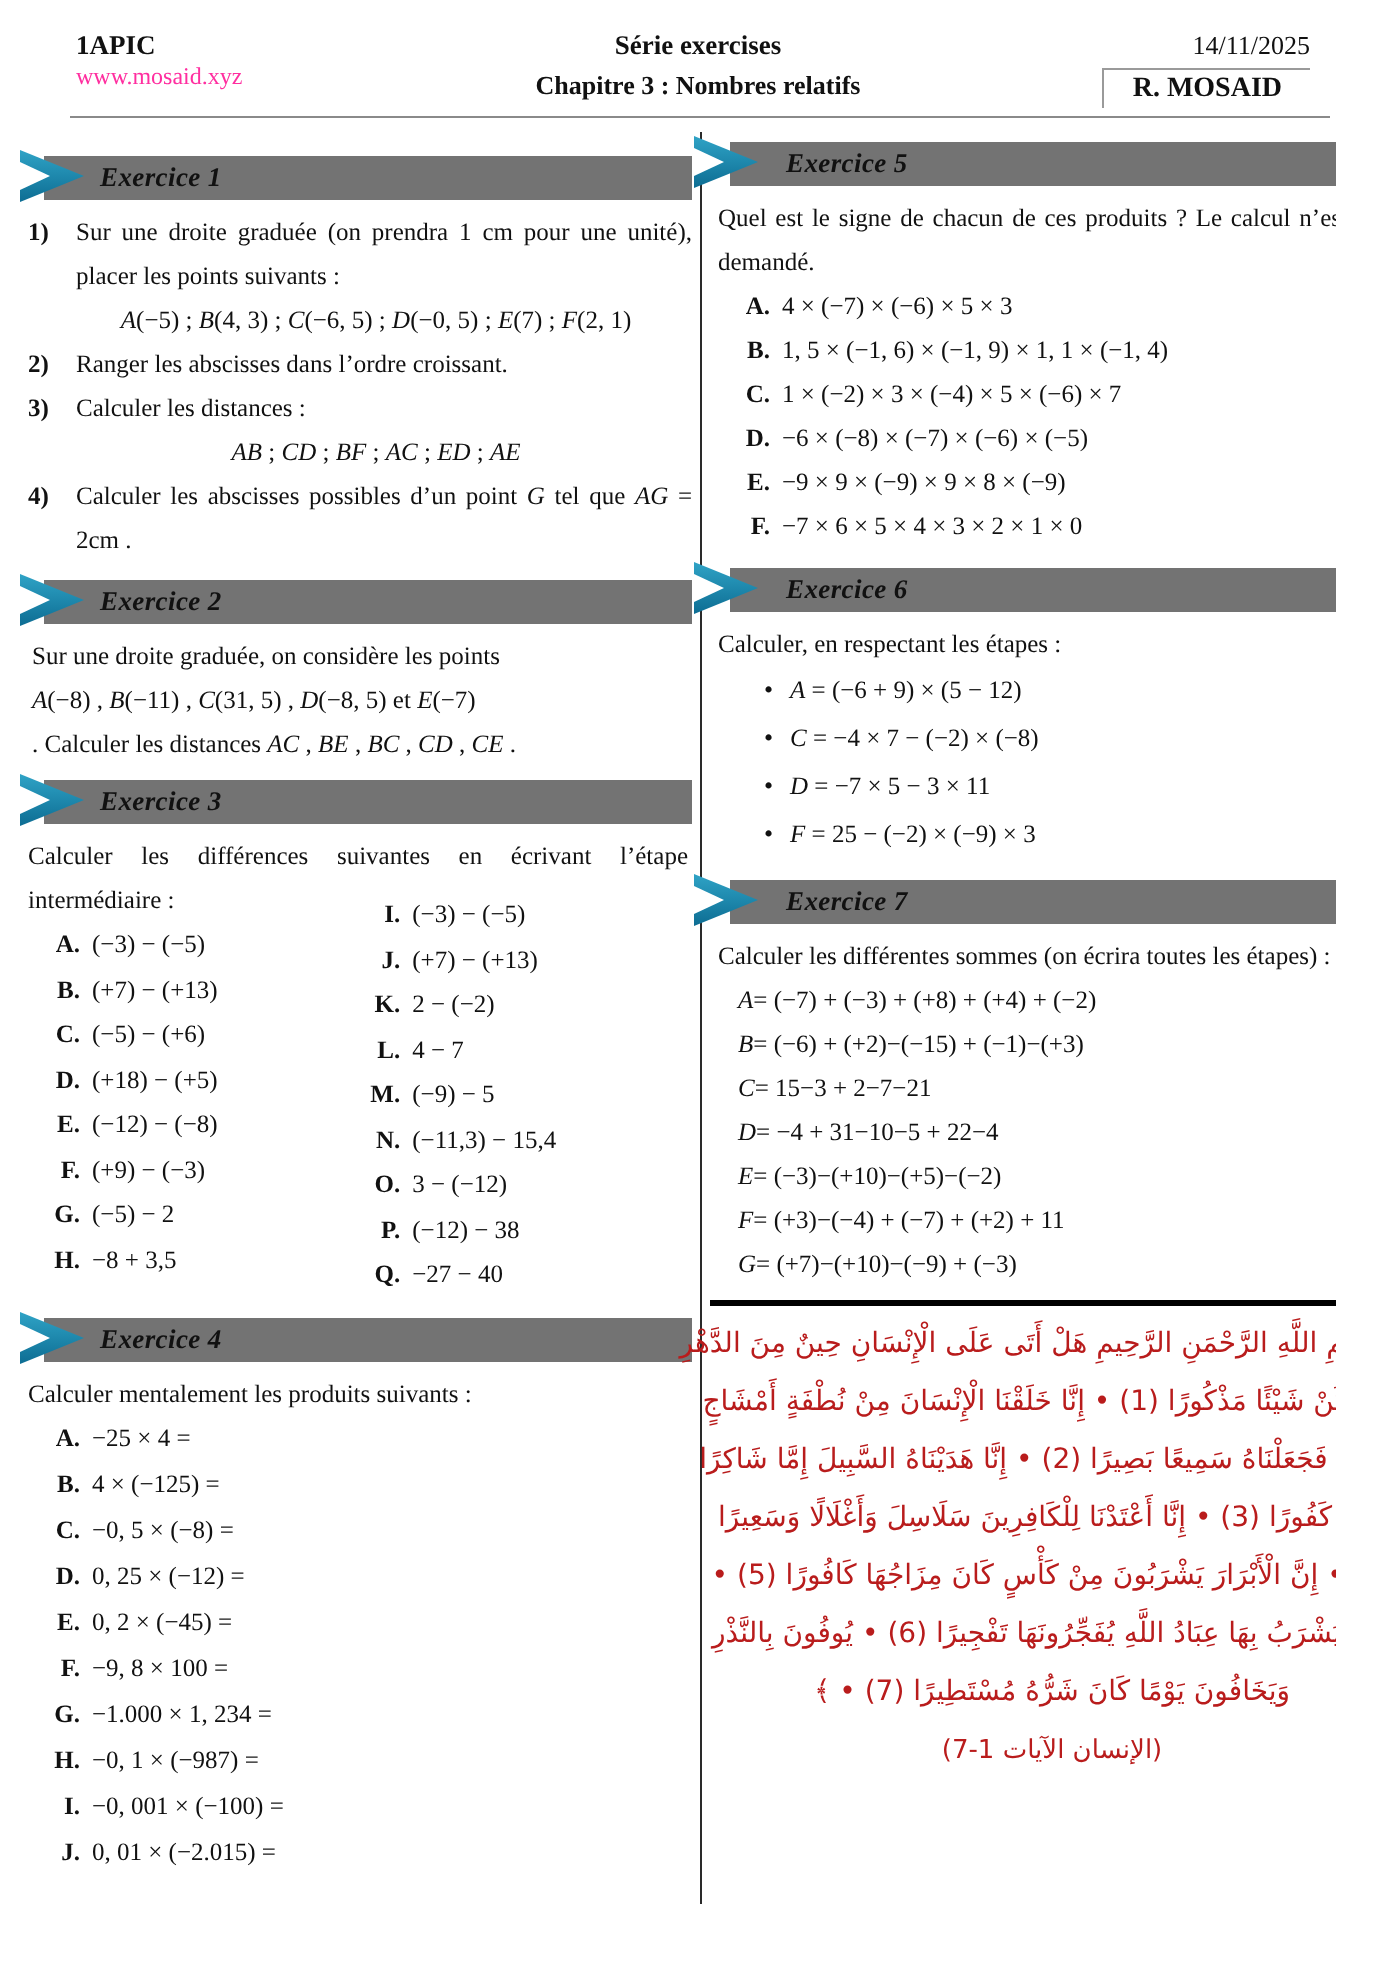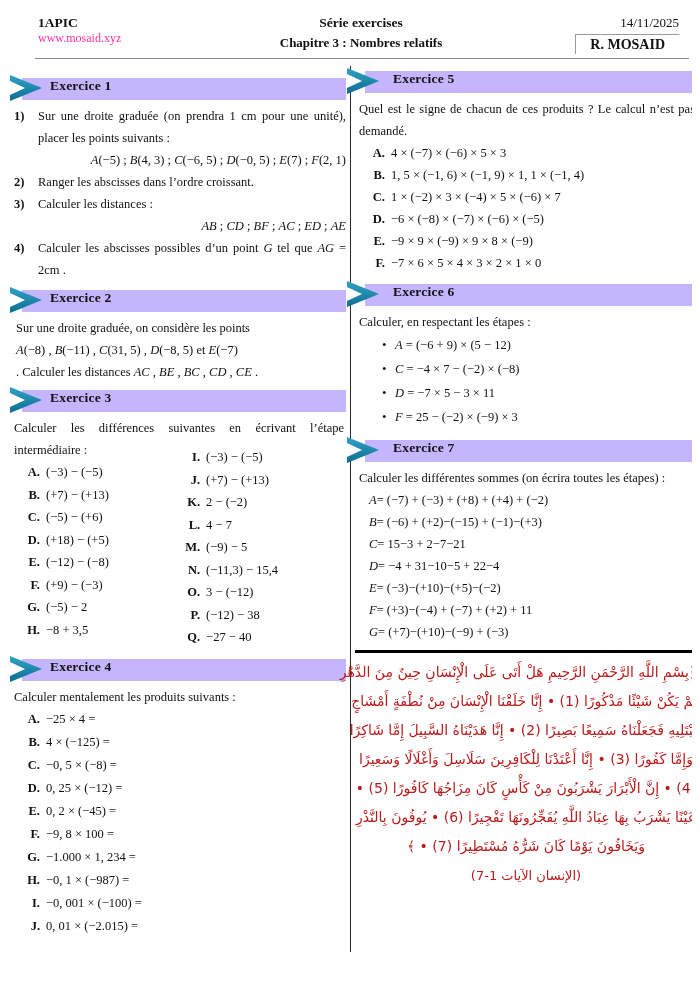--- a/index.html
+++ b/index.html
@@ -1,17 +1,17 @@
 <!DOCTYPE html>
 <html><head>
 <meta charset="utf-8">
 <style>
   html,body{margin:0;padding:0;background:#ffffff;}
   .page{position:relative;width:668px;height:990px;background:#ffffff;overflow:hidden;
-        font-family:"Liberation Serif","DejaVu Serif",serif;color:#111;padding-left:24px;}
+        font-family:"Liberation Serif","DejaVu Serif",serif;color:#111;}
 
   
   .header{position:absolute;top:12px;left:35px;right:5px;height:46px;}
   .h-left{position:absolute;left:3px;top:3px;}
   .h-class{font-weight:bold;font-size:13.5px;}
   .h-site{font-family:Liberation Serif, serif;font-size:12px;color:#ff2fa0;margin-top:0;}
   .h-center{position:absolute;left:0;right:0;top:3px;text-align:center;}
   .h-title{font-weight:bold;font-size:13.5px;}
   .h-chapter{font-weight:bold;font-size:13px;margin-top:4px;}
   .h-right{position:absolute;right:8px;top:3px;text-align:right;}
@@ -20,36 +20,36 @@
             padding:2px 14px 1px 14px;margin-top:3px;}
   .header-rule{position:absolute;top:58px;left:35px;right:3px;height:1px;background:#8a8a8a;}
 
   
   .columns{position:absolute;top:66px;left:8px;right:3px;display:flex;}
   .col-left{width:338px;}
   .col-right{width:344px;margin-left:7px;}
   .divider{position:absolute;left:350px;top:66px;width:1px;height:886px;background:#2a2a2a;}
 
   
-  .banner{position:relative;margin-left:14px;height:22px;background:#c4b5fd;
-          display:flex;padding-left:28px;}
+  .banner{position:relative;margin-left:14px;height:22px;background:#737373;
+          display:flex;align-items:center;padding-left:28px;font-style:italic;}
   .banner .title{font-weight:bold;font-size:13.5px;letter-spacing:.2px;}
   .arrow{position:absolute;left:-14px;top:-4px;}
   .col-right .banner{margin-left:12px;}
   .col-right .arrow{left:-20px;}
 
   
   .ex-body{font-size:12.5px;line-height:22px;padding:5px 2px 0 6px;text-align:justify;}
   .row{position:relative;}
   .lbl{font-weight:bold;}
   i{font-style:italic;}
 
   .numbered{padding-left:24px;}
   .numbered .lbl{position:absolute;left:0;width:22px;}
-  .numbered.nolbl{padding-left:16px;text-align:right;}
+  .numbered.nolbl{padding-left:16px;text-align:center;}
 
   .plain{padding-left:2px;text-align:left;}
 
   .lettered{padding-left:32px;text-align:left;}
   .lettered .lbl{position:absolute;left:0;width:26px;text-align:right;}
 
   .ex3-cols{display:flex;}
   .ex3-c1{width:158px;}
   .ex3-c2{width:176px;margin-top:-15px;}
   .ex3-cols .row{line-height:22.5px;}

